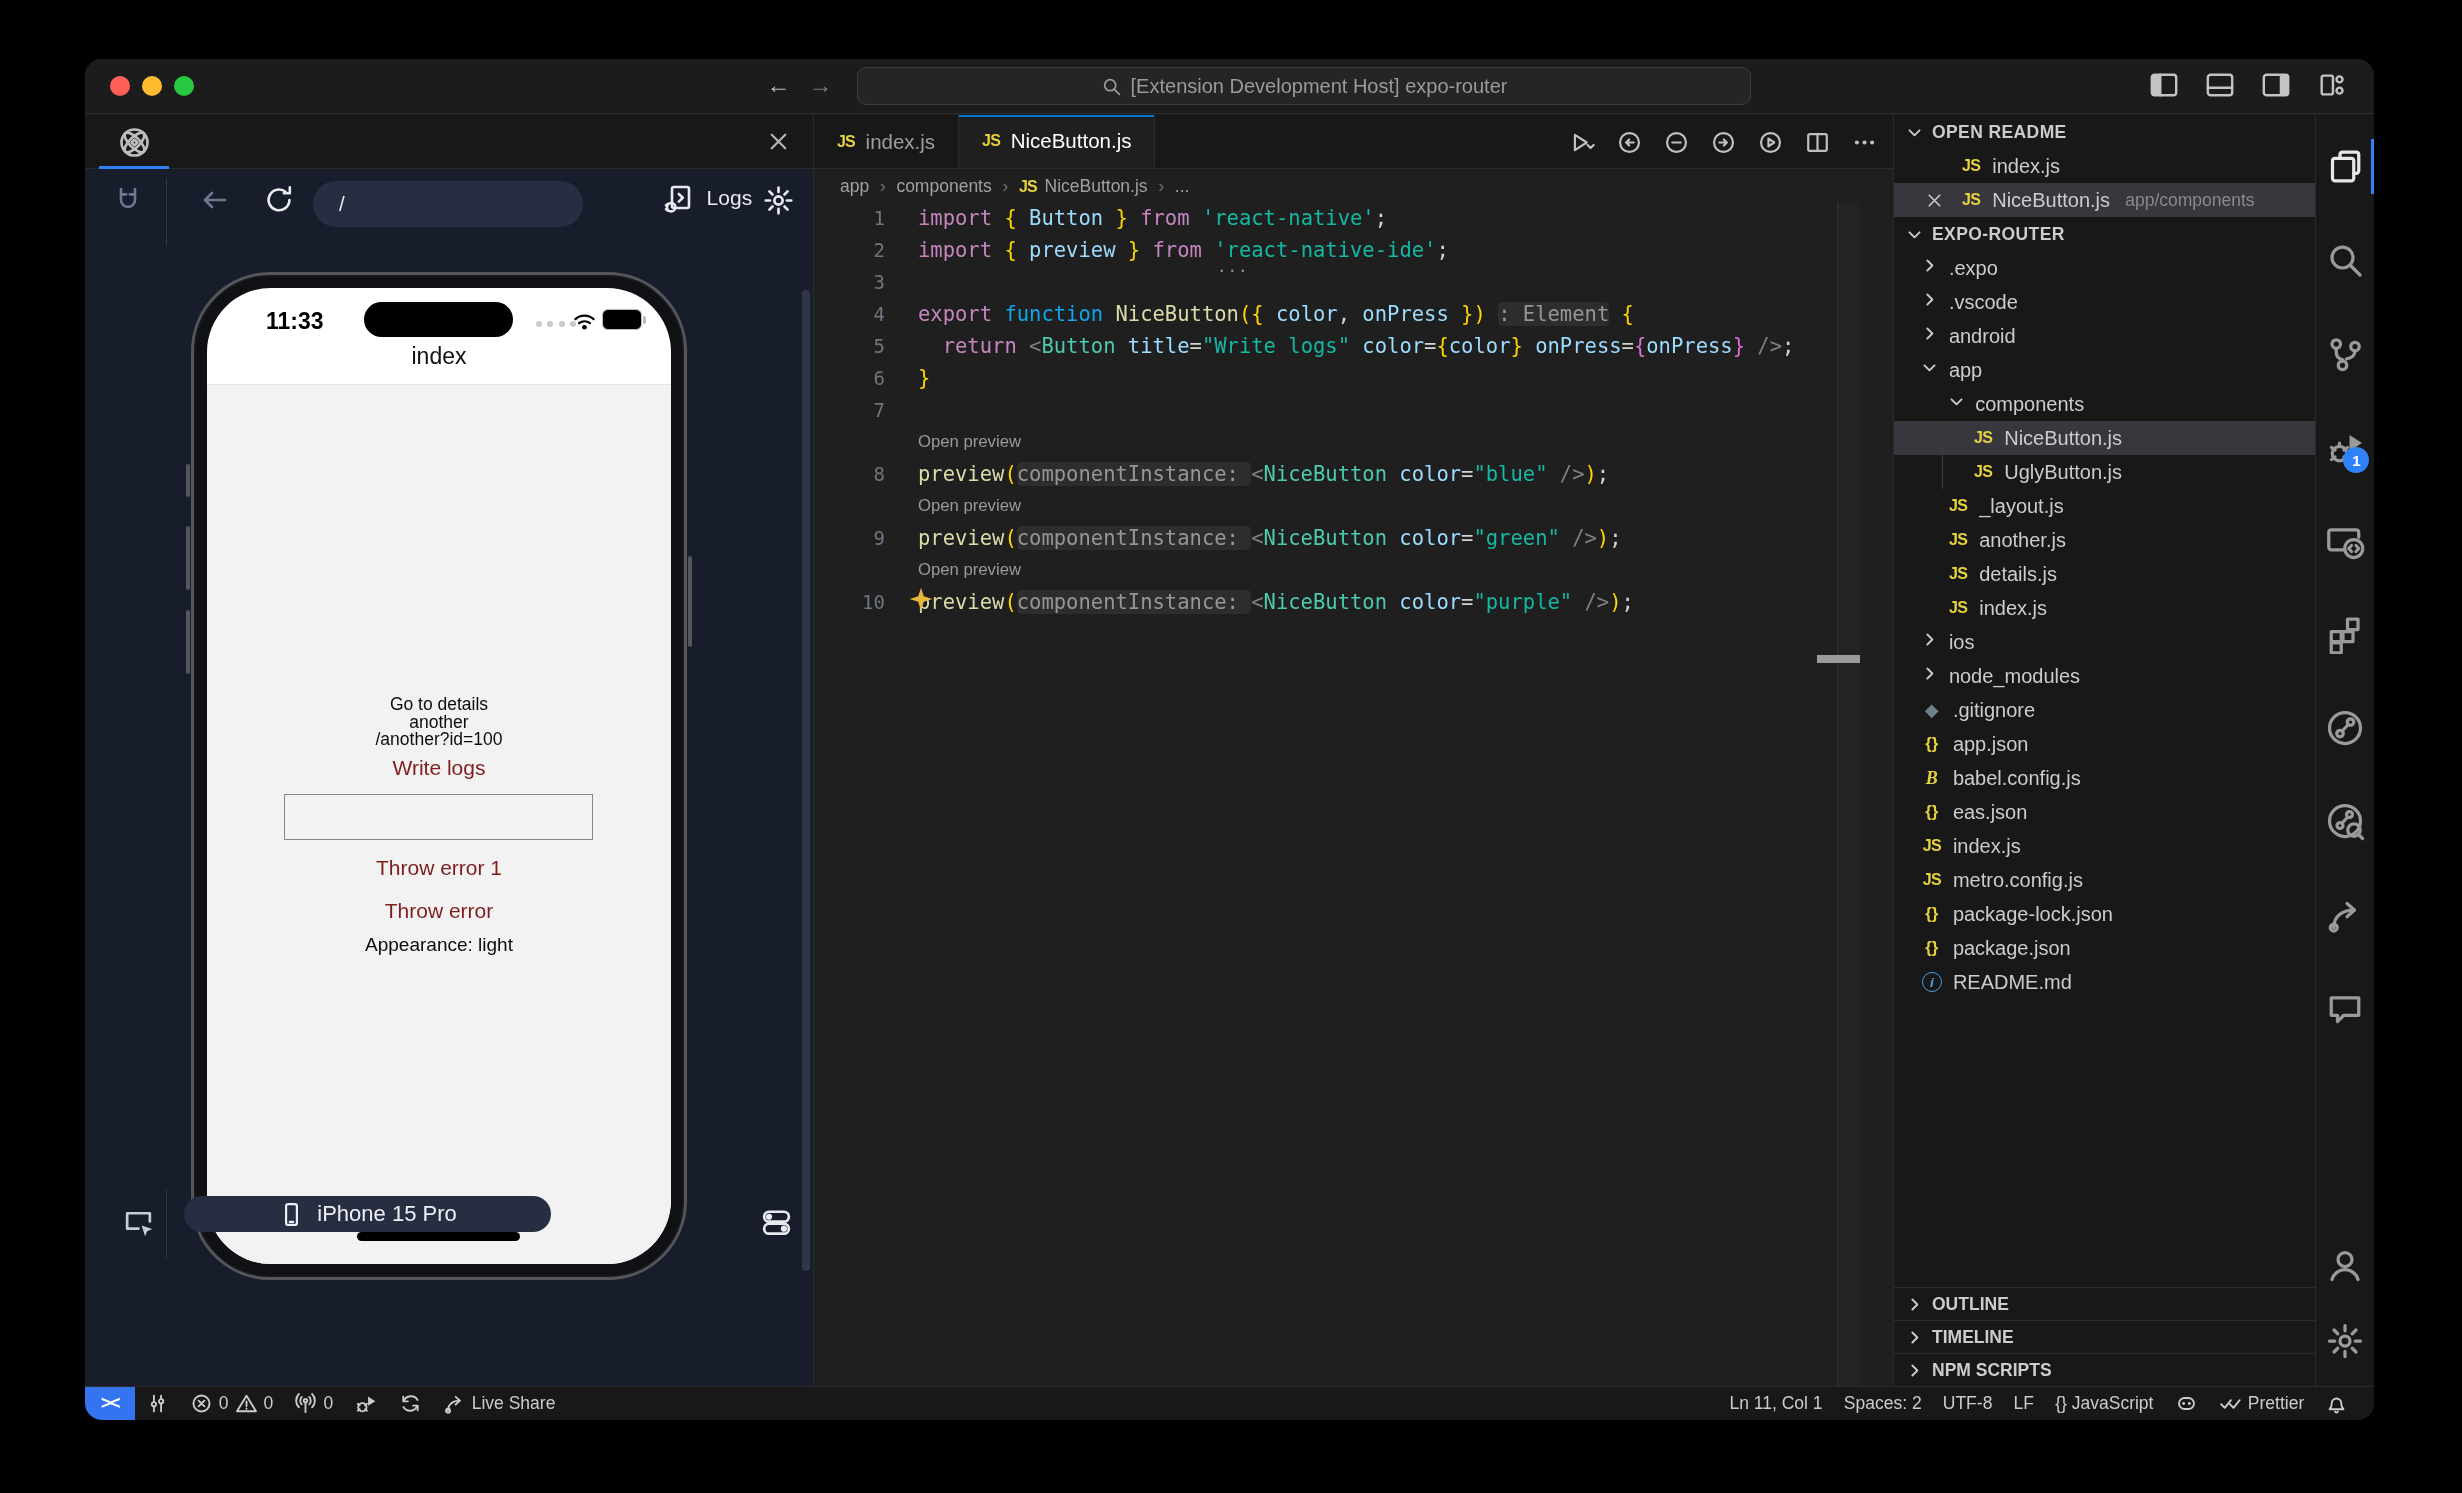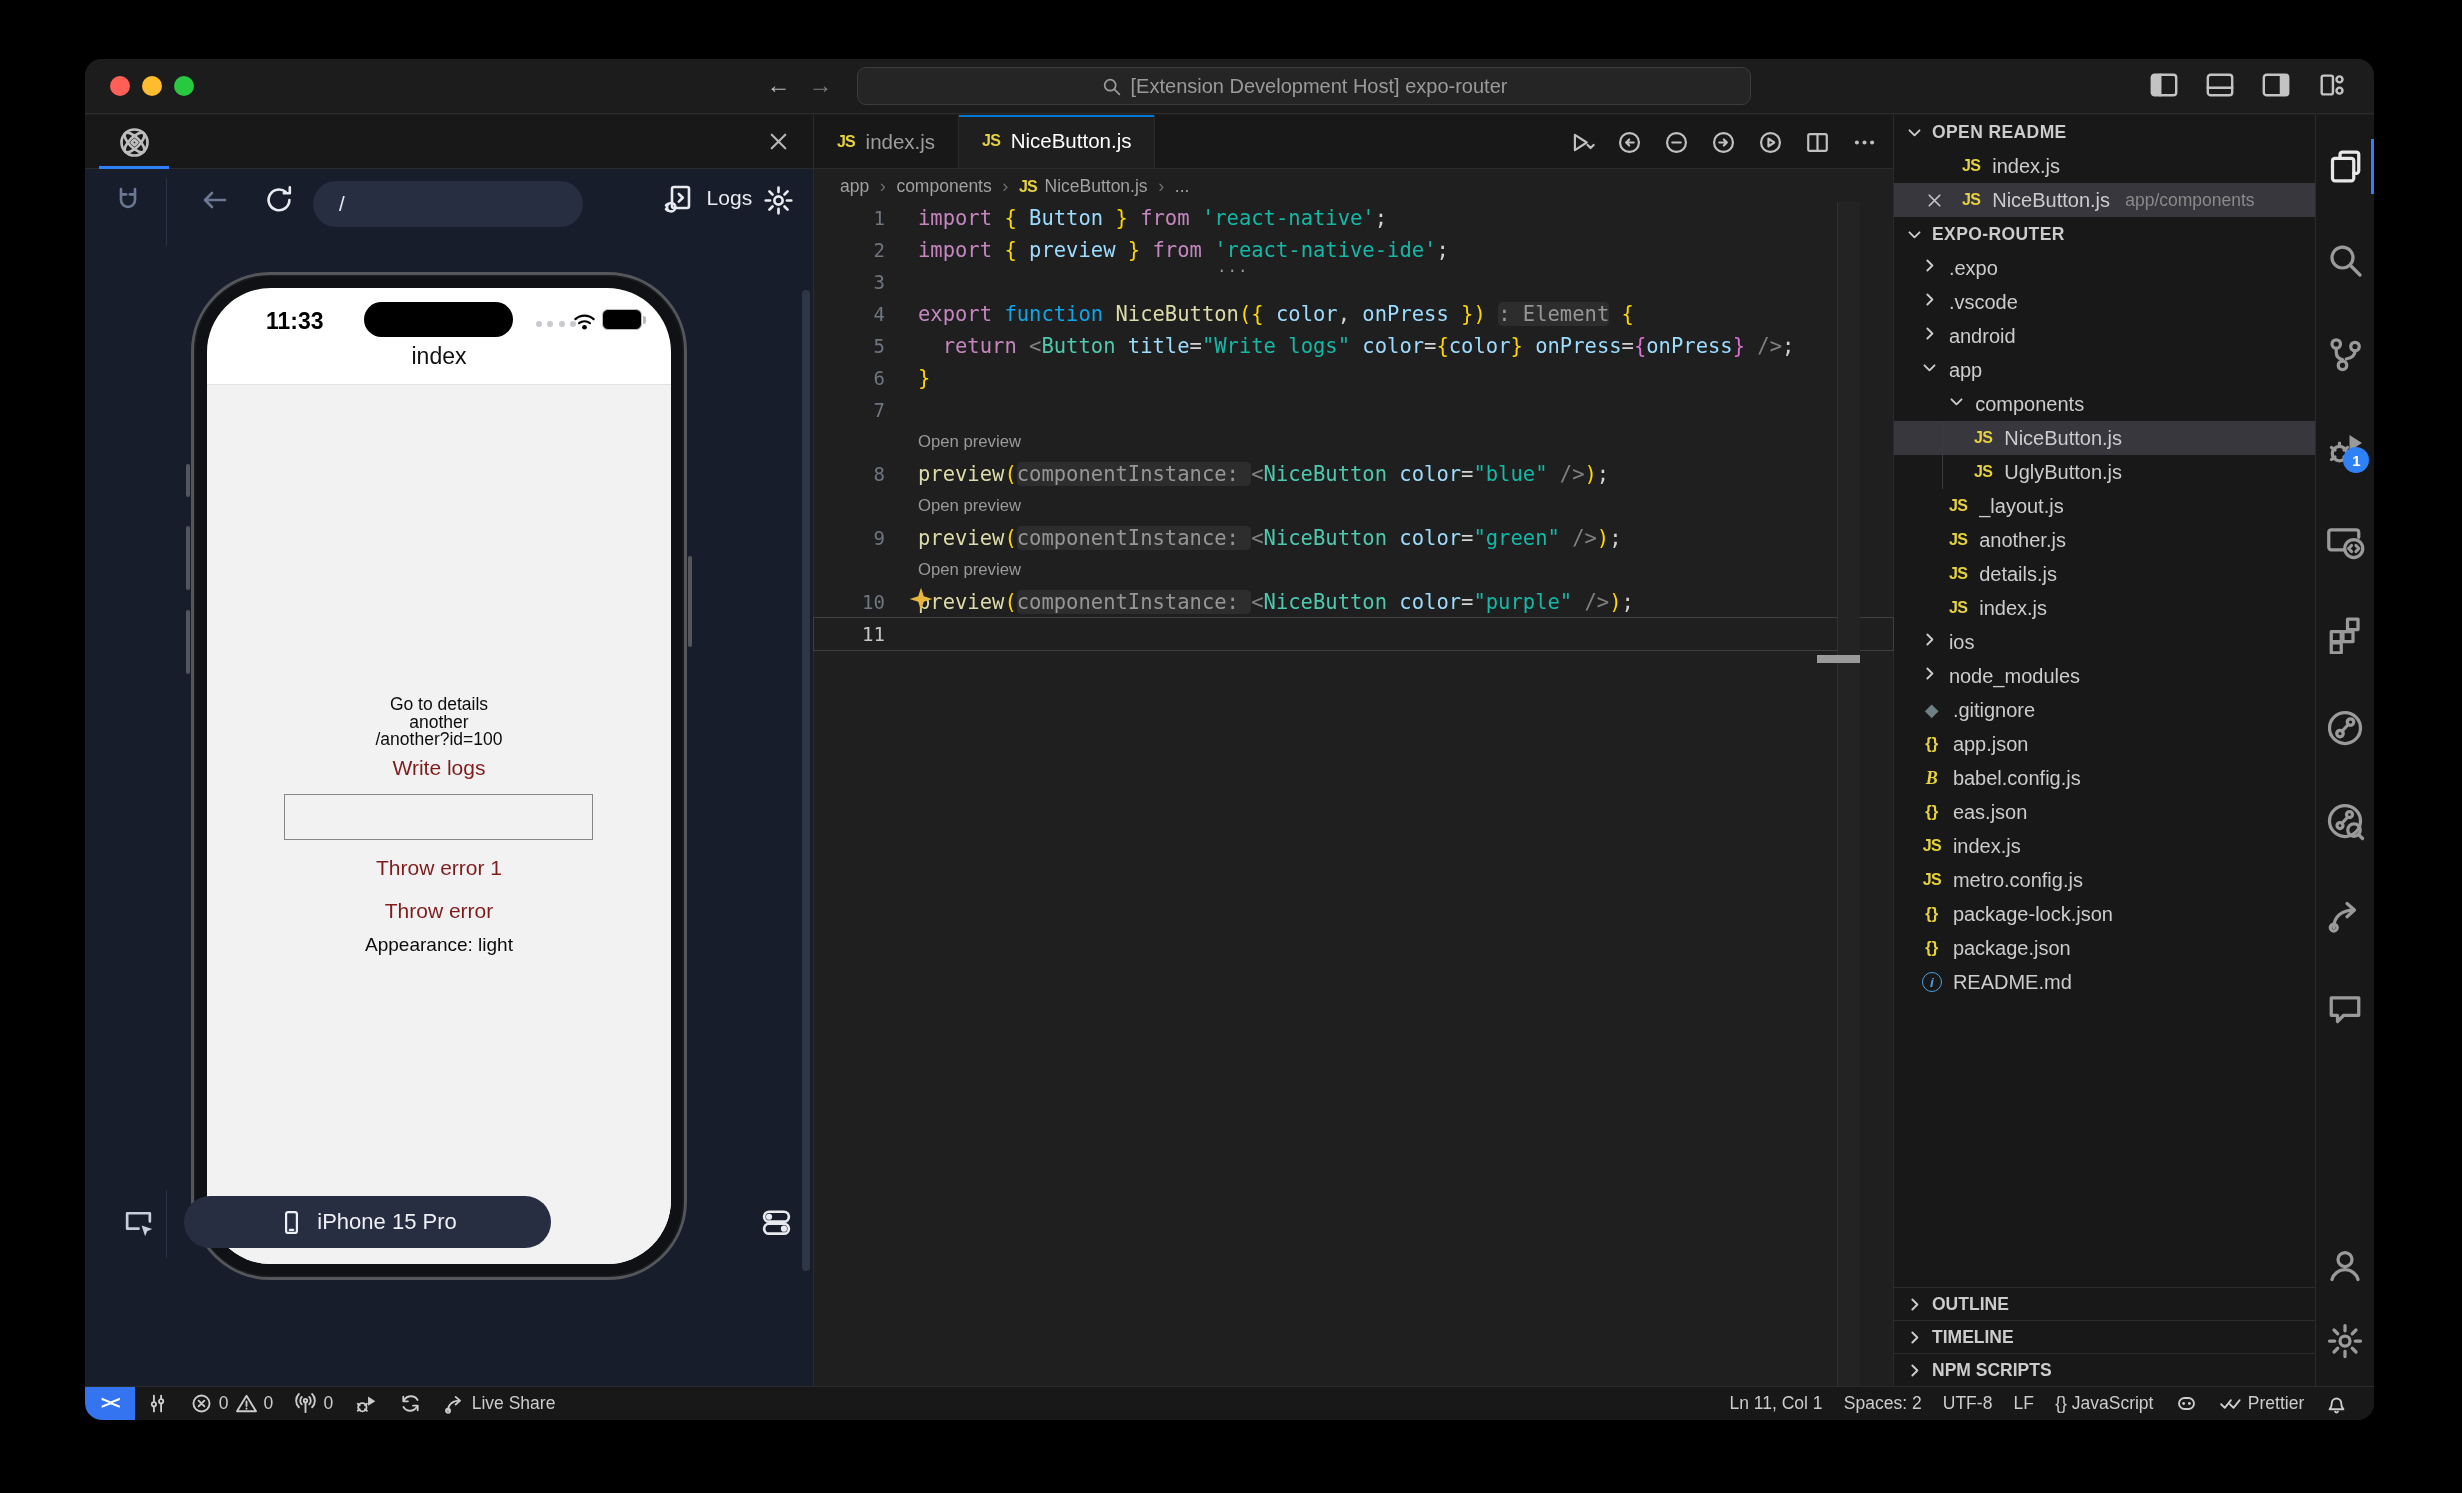--- a/index.html
+++ b/index.html
@@ -75,21 +75,21 @@
   #battery::after { content:""; position:absolute; right:-5.3px; top:6px; width:3px; height:7.6px; background:#b9b9be;
                     border-radius:0 2.3px 2.3px 0; }
   #p-title { position:absolute; left:0; top:55px; width:100%; text-align:center; font-size:23px; color:#111; }
   #p-body { position:absolute; left:0; top:96px; width:100%; bottom:0; background:#f2f2f3; border-top:0.8px solid #e3e3e6; }
   .p-text { position:absolute; width:100%; text-align:center; color:#0c0c0d; font-size:17.5px; }
   .p-link { position:absolute; width:100%; text-align:center; color:#7f1d1d; font-size:21px; }
   #p-input { position:absolute; left:77px; width:309px; height:46px; background:#f2f2f3;
              border:1.5px solid #86868b; }
   #home-ind { position:absolute; left:150px; bottom:23px; width:163px; height:9px; background:#000; border-radius:4.6px; }
 
-  #dev-pill { position:absolute; left:99px; top:1081px; width:367px; height:52px; background:#272e41;
+  #dev-pill { position:absolute; left:99px; top:1081px; width:367px; height:36px; background:#272e41;
               border:none; border-radius:26px; color:#eef0f5; font-size:22px;
               display:flex; align-items:center; justify-content:center; gap:12px; }
   #dev-pill .ic svg { width:27px; height:27px; }
   #inspect-btn { position:absolute; left:37px; top:1091px; color:#c7cddb; }
   #inspect-btn svg { width:33px; height:33px; }
   #toggles-btn { position:absolute; left:675px; top:1091px; color:#e8eaf0; }
   #toggles-btn svg { width:33px; height:33px; }
   #sim-vdiv2 { position:absolute; left:81px; top:1075px; width:0.8px; height:68px; background:#2c3346; }
   #sim-scroll { position:absolute; right:3px; top:175px; width:7.6px; height:981px; background:#434a5c; opacity:.55; border-radius:3.8px; }
 
@@ -414,21 +414,20 @@
           <div class="crow"><span class="ln">6</span><span class="ct"><span class="tk-gold">}</span></span></div>
           <div class="crow"><span class="ln">7</span><span class="ct"></span></div>
           <div class="crow lens"><span class="ct">Open preview</span></div>
           <div class="crow"><span class="ln">8</span><span class="ct"><span class="tk-fn">preview</span><span class="tk-gold">(</span><span class="tk-hintbg">componentInstance: </span><span class="tk-gray">&lt;</span><span class="tk-type">NiceButton</span><span class="tk-var"> color</span><span class="tk-pun">=</span><span class="tk-str">"blue"</span><span class="tk-gray"> /&gt;</span><span class="tk-gold">)</span><span class="tk-pun">;</span></span></div>
           <div class="crow lens"><span class="ct">Open preview</span></div>
           <div class="crow"><span class="ln">9</span><span class="ct"><span class="tk-fn">preview</span><span class="tk-gold">(</span><span class="tk-hintbg">componentInstance: </span><span class="tk-gray">&lt;</span><span class="tk-type">NiceButton</span><span class="tk-var"> color</span><span class="tk-pun">=</span><span class="tk-str">"green"</span><span class="tk-gray"> /&gt;</span><span class="tk-gold">)</span><span class="tk-pun">;</span></span></div>
           <div class="crow lens"><span class="ct">Open preview</span></div>
           <div class="crow"><span class="ln">10</span><span class="ct"><span class="tk-fn">preview</span><span class="tk-gold">(</span><span class="tk-hintbg">componentInstance: </span><span class="tk-gray">&lt;</span><span class="tk-type">NiceButton</span><span class="tk-var"> color</span><span class="tk-pun">=</span><span class="tk-str">"purple"</span><span class="tk-gray"> /&gt;</span><span class="tk-gold">)</span><span class="tk-pun">;</span></span><span id="spark"><svg viewBox="0 0 16 16" fill="none" stroke="currentColor" stroke-width="1.3" stroke-linecap="round" stroke-linejoin="round">
                 <path d="M8 1l1.7 5.3L15 8l-5.3 1.7L8 15l-1.7-5.3L1 8l5.3-1.7z" fill="currentColor" stroke="none"></path>
               </svg></span></div>
-          <div class="crow cursorline"><span class="ln">11</span><span class="ct"></span></div>
         </div>
       <div id="ed-scrollstrip"></div>
       <div id="hscroll"></div>
     </div>
 
     <div id="expl">
       <div class="ex-head">
         <i class="ic">
             <svg viewBox="0 0 16 16" fill="none" stroke="currentColor" stroke-width="1.3" stroke-linecap="round" stroke-linejoin="round">
               <path d="M4.5 6.5L8 10l3.5-3.5"></path>

